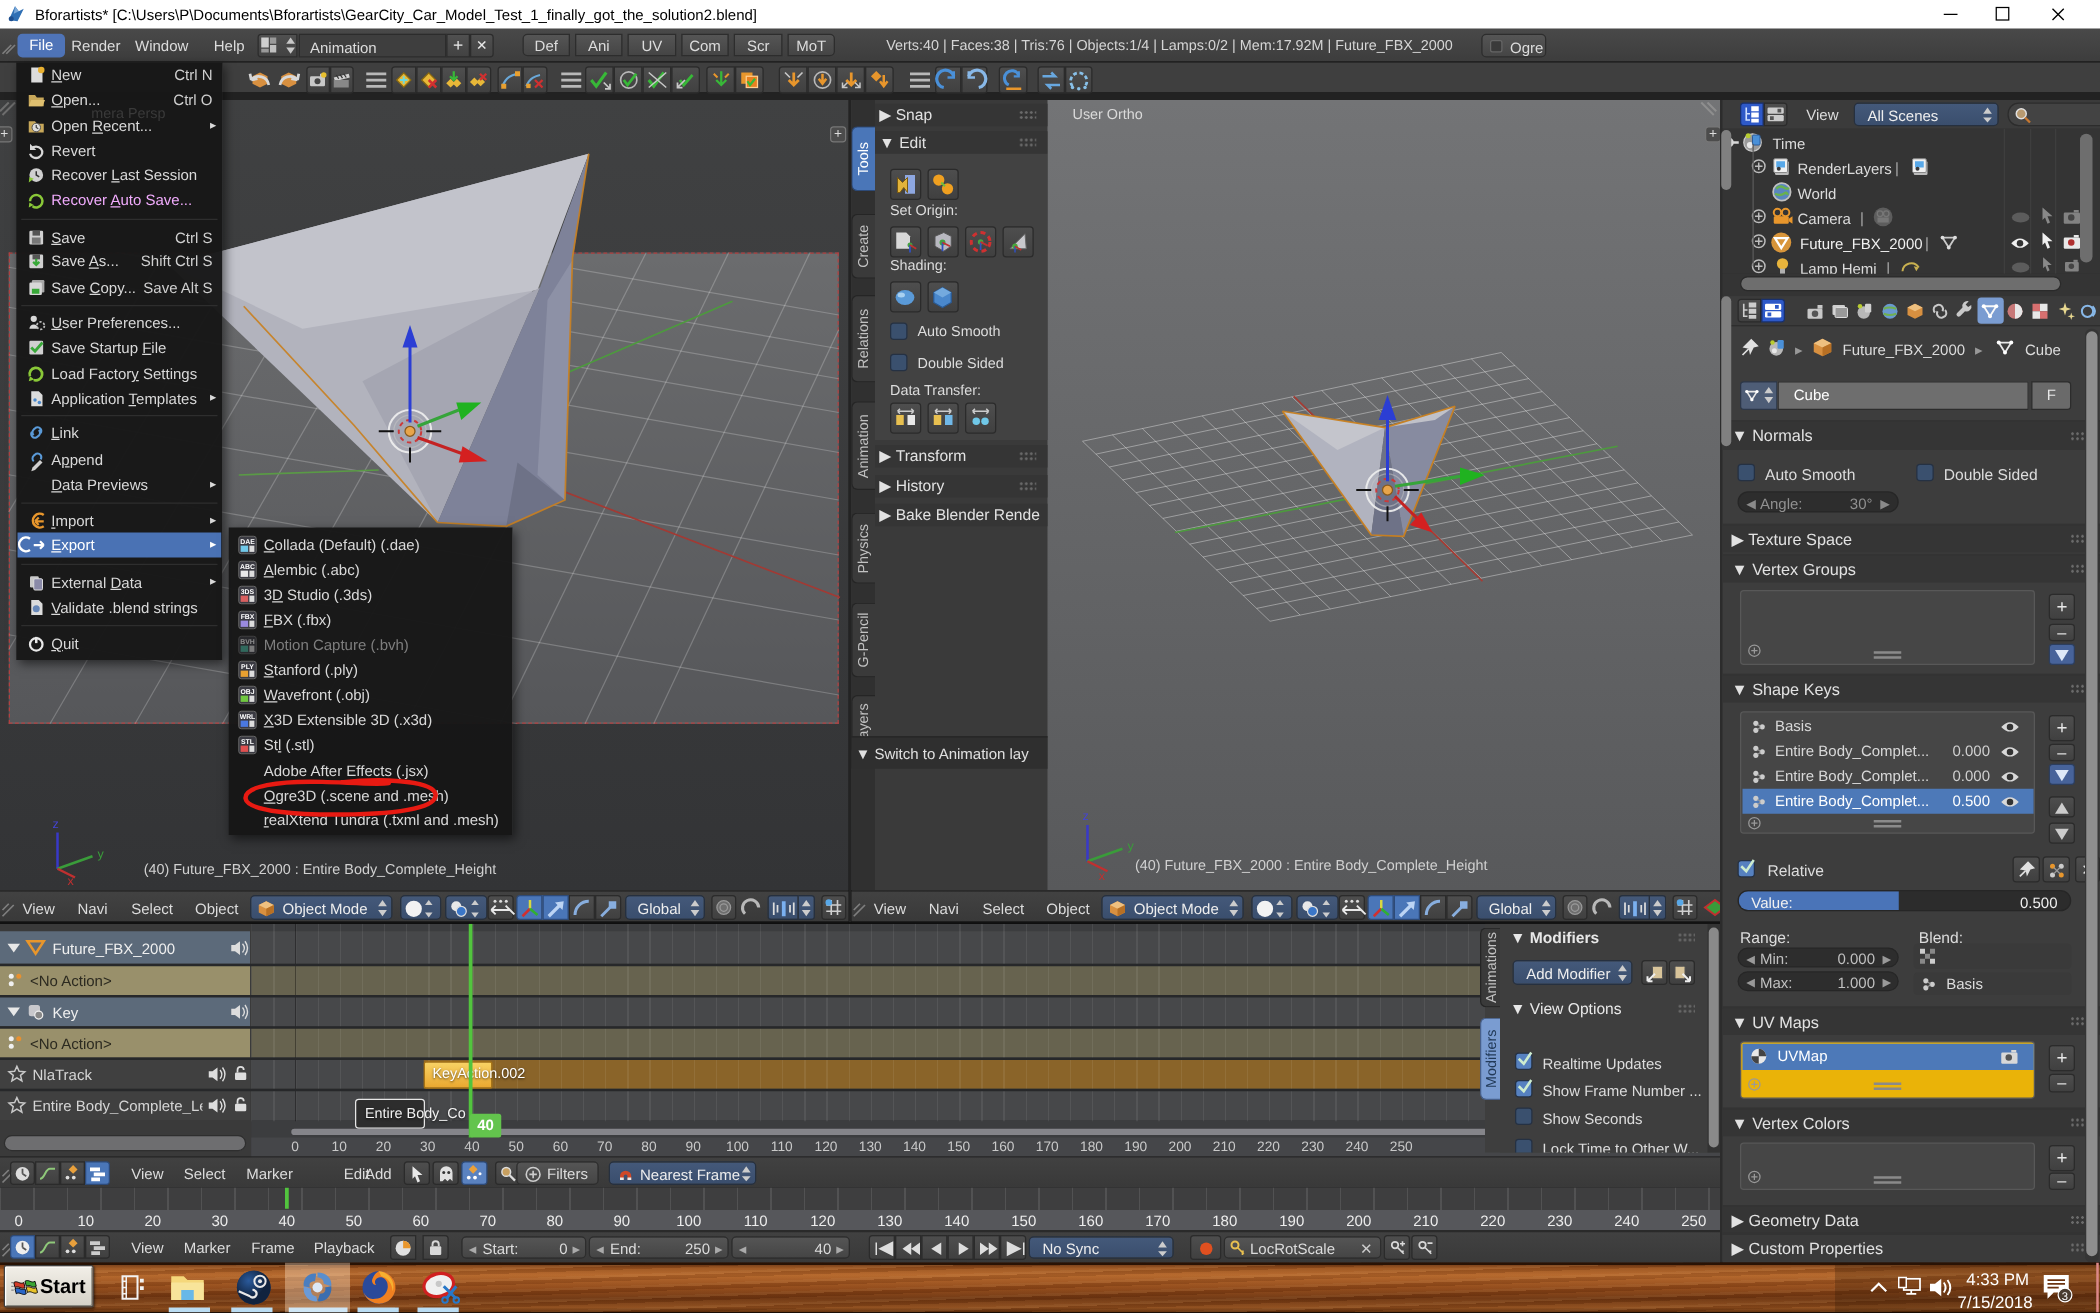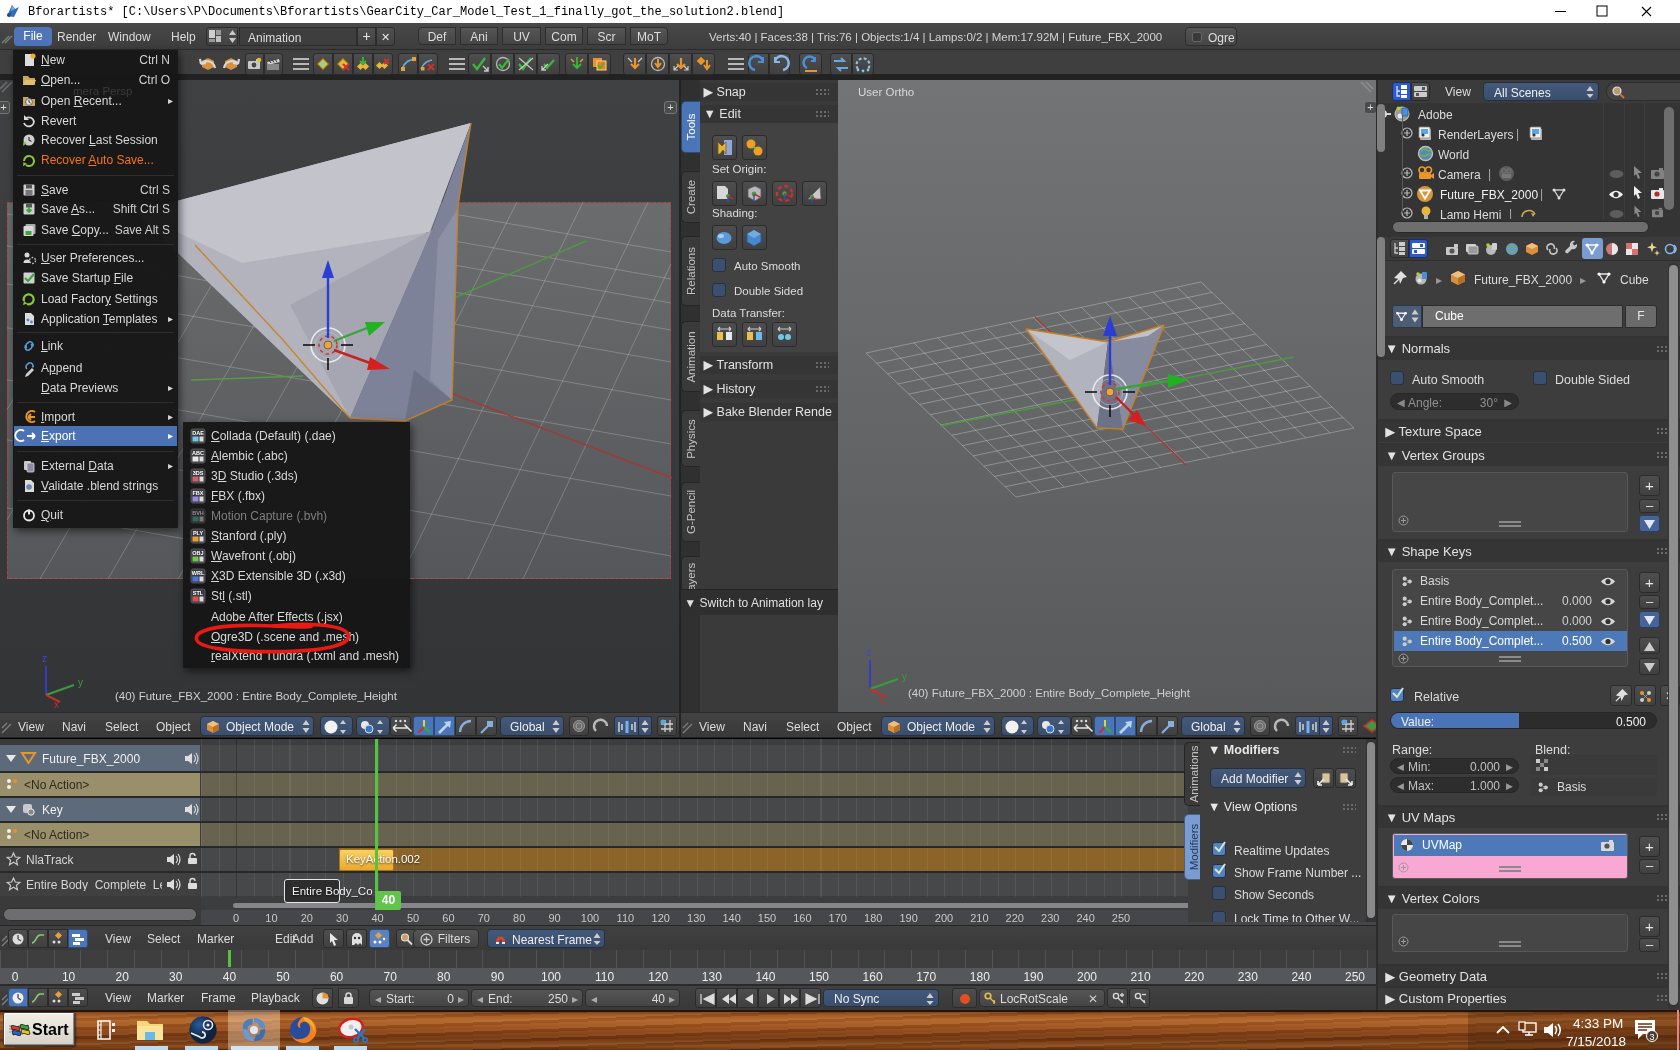--- a/index.html
+++ b/index.html
@@ -18,21 +18,21 @@
 .tab span{position:absolute;left:50%;top:50%;transform:translate(-50%,-50%) rotate(-90deg);color:#c2c2c2;font-size:11.5px;white-space:nowrap;}
 </style></head>
 <body>
 
 <div class="abs" style="left:0;top:0;width:1680px;height:23px;background:#fff;">
   <svg width="16" height="16" style="left:5px;top:3px;" viewBox="0 0 16 16">
     <path d="M2 13 L7 2 L10 6 L14 4 L9 14 Z" fill="#2f6fb4"></path>
     <path d="M7 2 L10 6 L6 8 Z" fill="#7aa8d8"></path>
     <circle cx="4" cy="12" r="2" fill="#1d4e8f"></circle>
   </svg>
-  <div class="t" style="left:28px;top:6px;color:#000;font-size:12px;font-family:Liberation Mono, monospace;">Bforartists* [C:\Users\P\Documents\Bforartists\GearCity_Car_Model_Test_1_finally_got_the_solution2.blend]</div>
+  <div class="t" style="left:28px;top:6px;color:#000;font-size:12px;">Bforartists* [C:\Users\P\Documents\Bforartists\GearCity_Car_Model_Test_1_finally_got_the_solution2.blend]</div>
   <svg width="130" height="23" style="left:1545px;top:0;" viewBox="0 0 130 23">
     <line x1="10" y1="11.5" x2="21" y2="11.5" stroke="#000" stroke-width="1"></line>
     <rect x="52" y="6" width="10" height="10" fill="none" stroke="#000" stroke-width="1"></rect>
     <path d="M97 7 L106 16 M106 7 L97 16" stroke="#000" stroke-width="1.1"></path>
   </svg>
 </div>
 
 <div class="abs" style="left:0;top:23px;width:1680px;height:27px;background:linear-gradient(#494949,#3d3d3d);border-bottom:1px solid #2a2a2a;">
   <svg width="14" height="14" style="left:1px;top:7px;" viewBox="0 0 14 14">
       <path d="M1 13 L8 6 M4 13 L11 6" stroke="#7e7e7e" stroke-width="1.4" fill="none"></path>
@@ -1218,21 +1218,21 @@
     <svg width="14" height="14" style="left:0px;top:4px;" viewBox="0 0 14 14">
         <circle cx="5" cy="7" r="4" fill="#d8d8d8"></circle>
         <rect x="8" y="6" width="5" height="2" fill="#d8d8d8"></rect>
       </svg>
     <svg width="17" height="17" style="left:16px;top:2px;" viewBox="0 0 17 17">
         <circle cx="8" cy="9" r="7" fill="#9a9a9a" stroke="#c8c8c8" stroke-width="1"></circle>
         <circle cx="6" cy="11" r="2.5" fill="#e8e8e8"></circle>
         <rect x="8" y="3" width="6" height="8" rx="1" fill="#4a90d8" stroke="#2a5a98" stroke-width="0.8"></rect>
         <circle cx="4.5" cy="3.5" r="2" fill="#b8cc30"></circle>
       </svg>
-    <div class="t" style="left:40px;top:6px;">Adobe</div>
+    <div class="t" style="left:40px;top:6px;">Time</div>
 
     <svg width="12" height="12" style="left:23px;top:24px;" viewBox="0 0 12 12">
         <circle cx="6" cy="6" r="5" fill="none" stroke="#bbb" stroke-width="1.2"></circle>
         <path d="M6 3 v6 M3 6 h6" stroke="#bbb" stroke-width="1.2"></path>
       </svg>
     <svg width="17" height="17" style="left:39px;top:22px;" viewBox="0 0 17 17">
         <rect x="3" y="4" width="11" height="11" rx="1" fill="#bbb"></rect>
         <rect x="2" y="2" width="11" height="11" rx="1" fill="#f0f0f0" stroke="#888" stroke-width="0.8"></rect>
         <rect x="4" y="4" width="7" height="5" fill="#58a8e8"></rect>
         <circle cx="6" cy="10" r="1.6" fill="#38383a"></circle>
@@ -1632,21 +1632,21 @@
           <circle cx="5" cy="5" r="2.2" fill="#ccc"></circle>
           <circle cx="10.5" cy="8" r="2.2" fill="#ccc"></circle>
           <circle cx="5" cy="11" r="2.2" fill="#ccc"></circle>
           <path d="M6.5 6 L9 7.5 M6.5 10 L9 8.5" stroke="#999" stroke-width="1"></path>
         </svg>
       <div class="t" style="left:26px;top:3px;">Basis</div>
     </div>
     <div class="abs" style="left:0;top:568px;width:302px;height:2px;background:#333;"></div>
     <div class="hdrsec" style="left:0;top:570px;width:302px;height:21px;line-height:21px;font-size:13px;">&nbsp;&nbsp;▼ UV Maps</div>
     <div class="grip" style="left:278px;top:576px;"></div>
-    <div class="abs" style="left:14px;top:596px;width:236px;height:46px;background:#f9a8d4;border:1px solid #585858;border-radius:3px;">
+    <div class="abs" style="left:14px;top:596px;width:236px;height:46px;background:#eab308;border:1px solid #585858;border-radius:3px;">
       <div class="abs" style="left:1px;top:1px;width:233px;height:21px;background:#4d79b8;">
         <svg width="14" height="14" style="left:6px;top:3px;" viewBox="0 0 14 14">
             <circle cx="7" cy="7" r="6" fill="#e8e8e8"></circle>
             <path d="M7 1 A6 6 0 0 1 13 7 L7 7 Z M7 13 A6 6 0 0 1 1 7 L7 7 Z" fill="#444"></path>
           </svg>
         <div class="t" style="left:28px;top:4px;color:#fff;">UVMap</div>
         <svg width="15" height="13" style="left:206px;top:4px;" viewBox="0 0 15 13">
             <rect x="1" y="3" width="13" height="9" rx="1" fill="#d8d8d8"></rect>
             <circle cx="7" cy="7" r="2.6" fill="#555"></circle>
             <rect x="9" y="1" width="4" height="2" fill="#d8d8d8"></rect>
@@ -1811,21 +1811,21 @@
   <svg width="14" height="14" style="left:9px;top:83px;" viewBox="0 0 14 14">
       <circle cx="7" cy="7" r="5.5" fill="#cfcfcf"></circle>
       <path d="M7 4 v3 l2.4 1.5" stroke="#333" stroke-width="1.2" fill="none"></path>
       <path d="M1 13 l4 -3 -3.5 -1.5 Z" fill="#8ac838"></path>
     </svg>
   <div class="t" style="left:28px;top:84px;color:#d9d9d9;">Recover <u>L</u>ast Session</div>
   <svg width="14" height="14" style="left:9px;top:103px;" viewBox="0 0 14 14">
       <path d="M2 8 a5 5 0 1 1 2 4" stroke="#8ac838" stroke-width="2" fill="none"></path>
       <path d="M1 13 l4 -2 -3.5 -2 Z" fill="#8ac838"></path>
     </svg>
-  <div class="t" style="left:28px;top:104px;color:#f97316;">Recover <u>A</u>uto Save...</div>
+  <div class="t" style="left:28px;top:104px;color:#f0abfc;">Recover <u>A</u>uto Save...</div>
   <svg width="14" height="14" style="left:9px;top:133px;" viewBox="0 0 14 14">
       <rect x="1.5" y="1.5" width="11" height="11" rx="1" fill="#d0d0d0"></rect>
       <rect x="4" y="1.5" width="6" height="4" fill="#555"></rect>
       <rect x="3.5" y="7" width="7" height="5" fill="#777"></rect>
     </svg>
   <div class="t" style="left:28px;top:134px;color:#d9d9d9;"><u>S</u>ave</div>
   <div class="t" style="right:8px;top:134px;color:#cfcfcf;text-align:right;">Ctrl S</div>
   <svg width="14" height="14" style="left:9px;top:152px;" viewBox="0 0 14 14">
       <rect x="1.5" y="1.5" width="11" height="11" rx="1" fill="#d0d0d0"></rect>
       <rect x="4" y="1.5" width="6" height="4" fill="#555"></rect>

